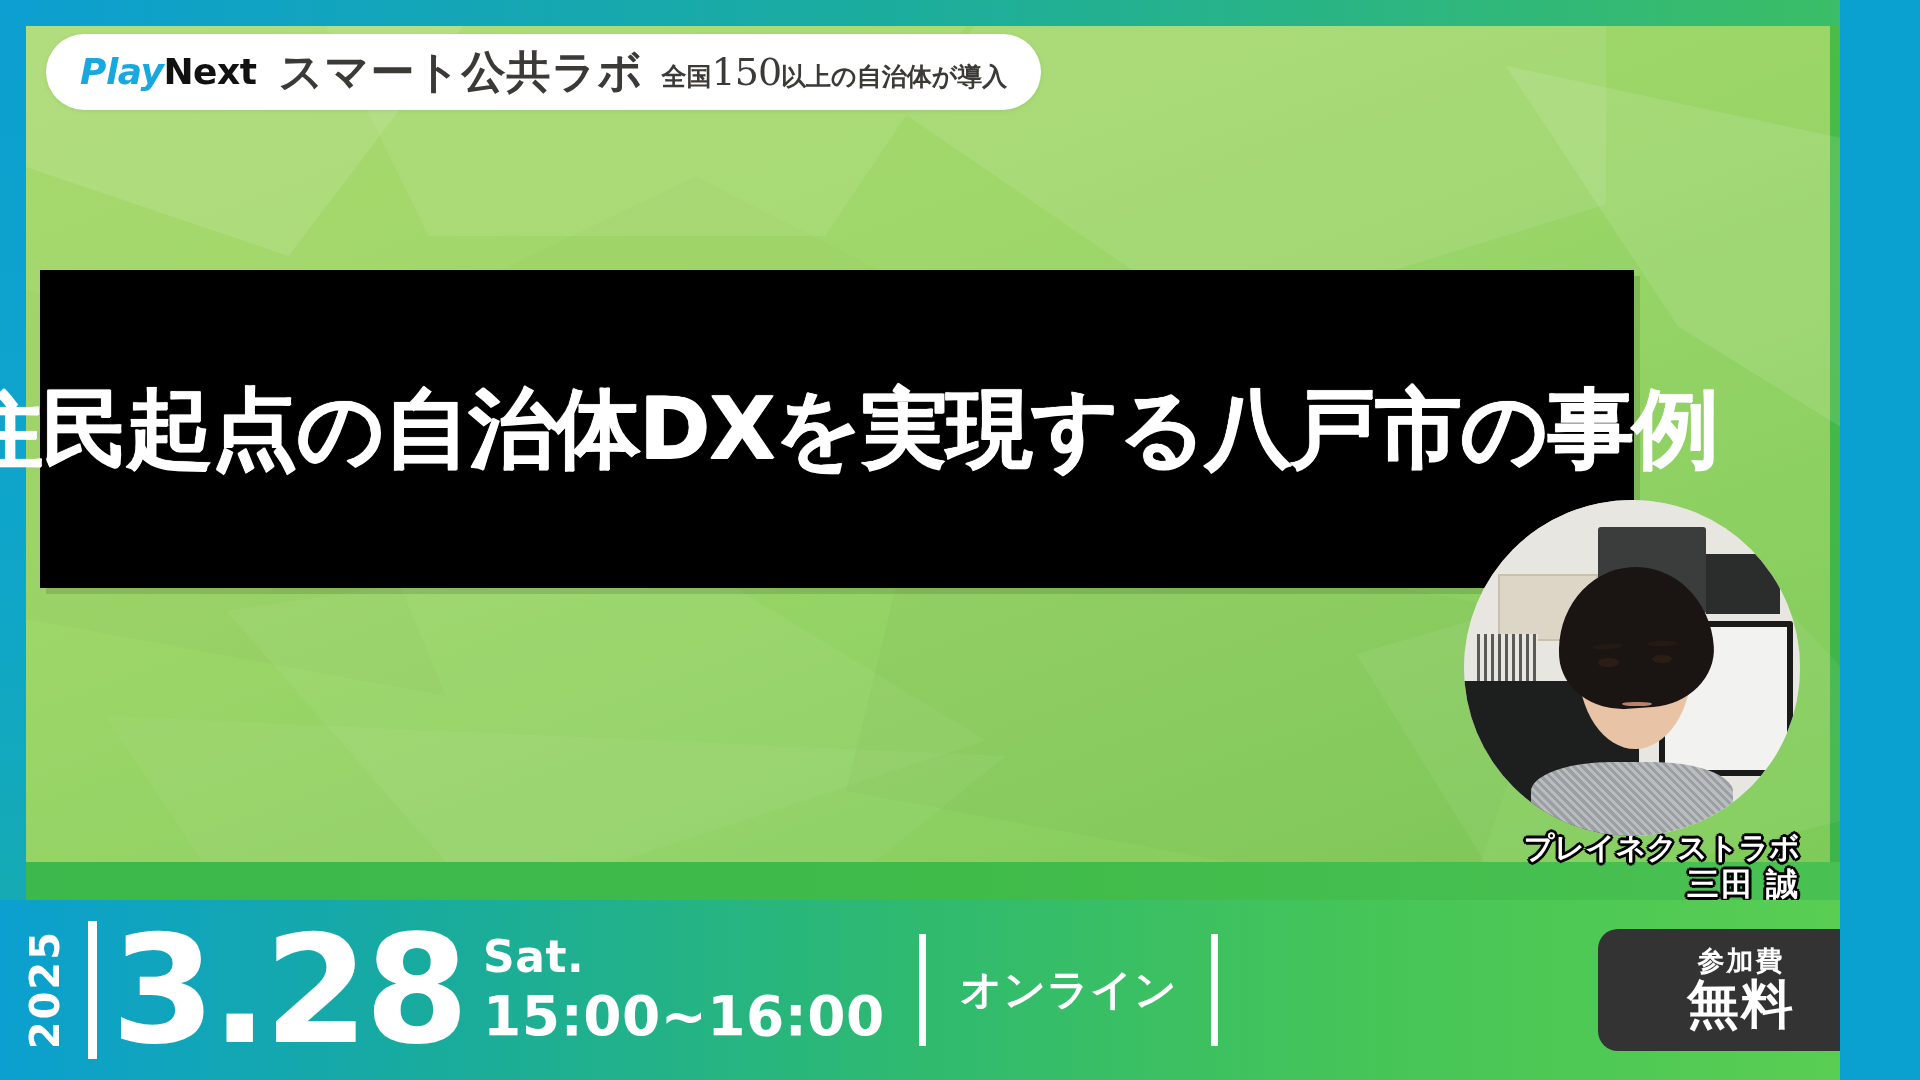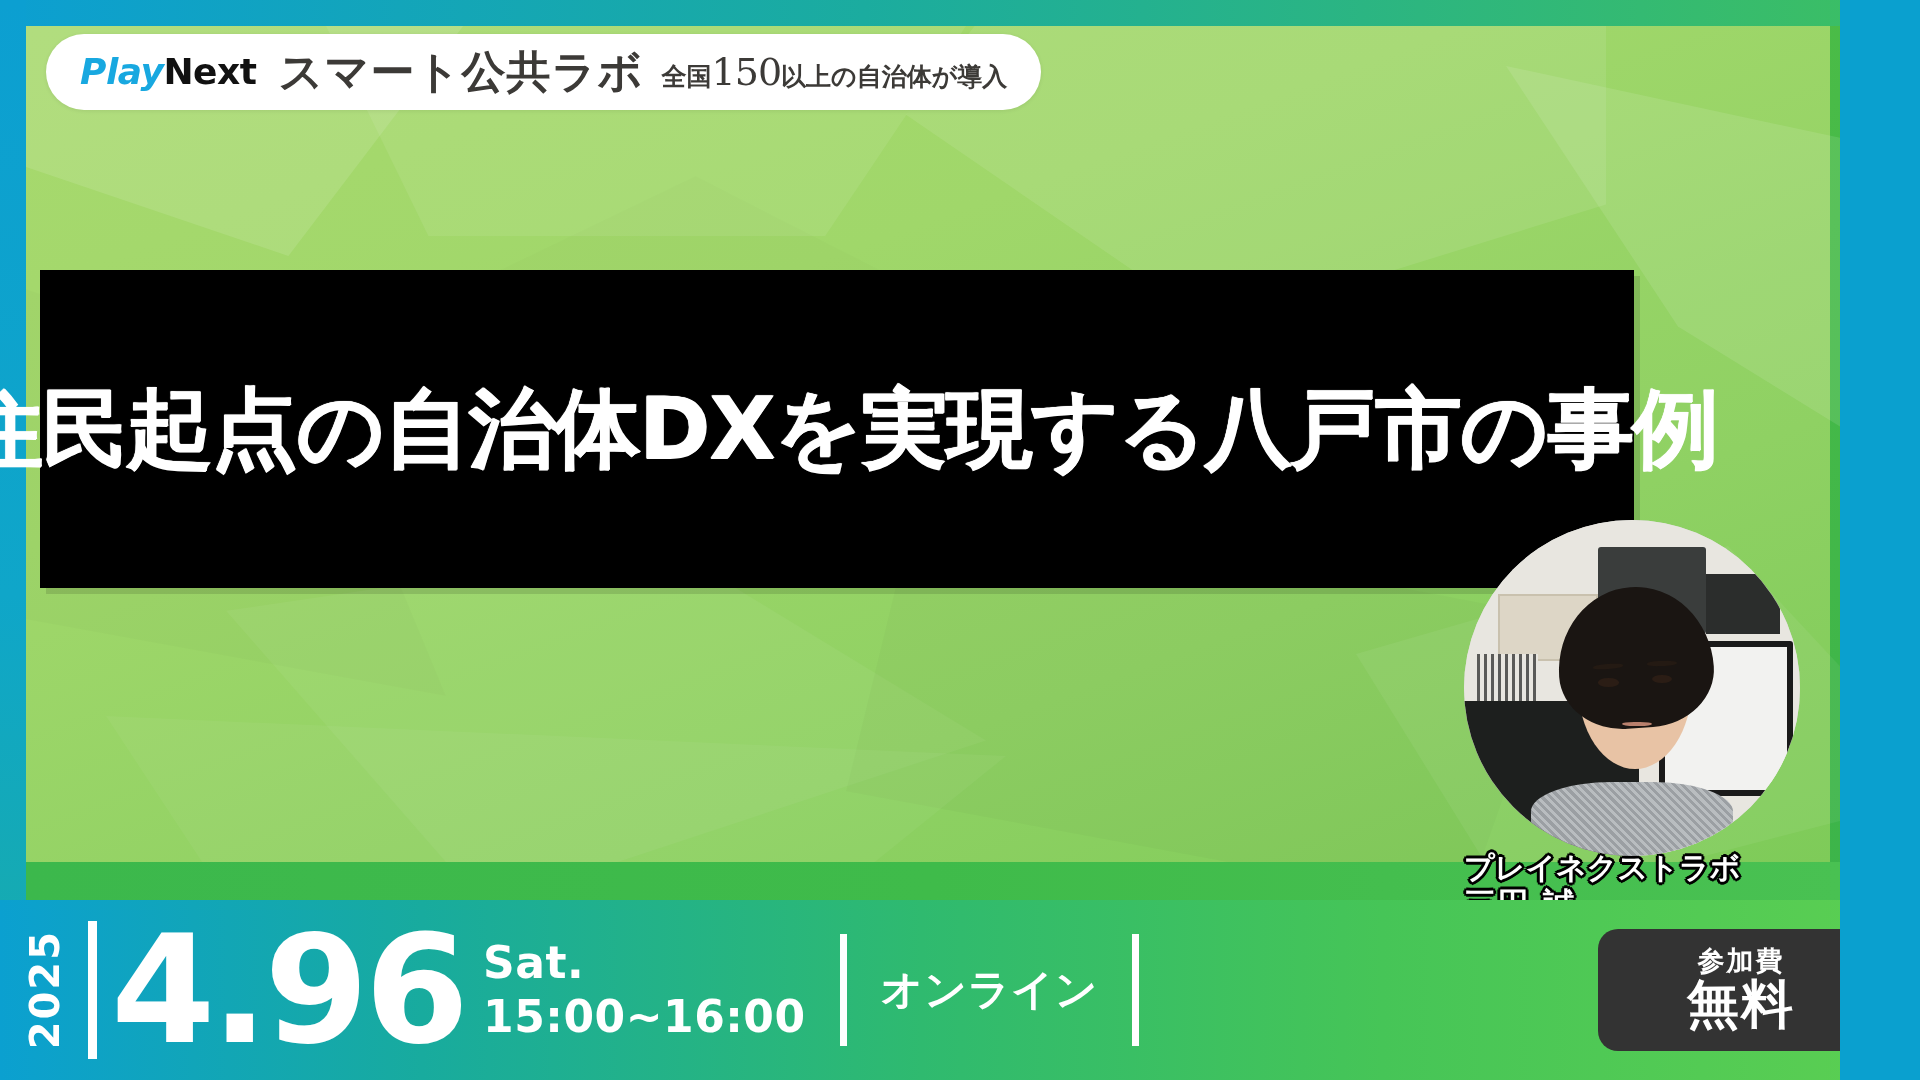--- a/index.html
+++ b/index.html
@@ -86,21 +86,21 @@
     box-shadow:6px 6px 0 rgba(0,0,0,.12);
   }
   .title-text {
     color:#fff; font-size:86px; font-weight:900; letter-spacing:-1px;
     white-space:nowrap; text-align:center;
     font-family:"DejaVu Sans","Liberation Sans",sans-serif;
     text-shadow:0 0 1px #fff, 1px 0 0 #fff, 0 1px 0 #fff;
   }
 
   
-  .speaker { position:absolute; right:40px; top:520px; width:336px; text-align:left; }
+  .speaker { position:absolute; right:40px; top:500px; width:336px; text-align:right; }
   .avatar {
     width:336px; height:336px; border-radius:50%; overflow:hidden; position:relative;
     background:#cfd3cf;
   }
   .avatar .office-wall { position:absolute; inset:0; background:#e8e6e0; }
   .avatar .desk-dark { position:absolute; left:0; top:54%; width:52%; height:46%; background:#1d1f1e; }
   .avatar .monitor { position:absolute; right:2%; top:36%; width:40%; height:46%;
                      background:#f2f2f0; border:6px solid #1a1a1a; border-radius:3px; }
   .avatar .printer { position:absolute; left:40%; top:8%; width:32%; height:26%;
                      background:#3a3d3c; border-radius:3px; }
@@ -143,21 +143,21 @@
   .year { writing-mode:vertical-rl; transform:rotate(180deg);
           font-size:40px; font-weight:900; color:#fff; letter-spacing:2px;
           font-family:"DejaVu Sans","Liberation Sans",sans-serif; margin-right:6px; }
   .vbar { width:9px; height:138px; background:#fff; margin:0 14px; flex:0 0 auto; }
   .vbar.thin { width:7px; height:112px; margin:0 34px; }
   .bigdate { font-size:150px; font-weight:900; color:#fff; line-height:.95;
              letter-spacing:-4px; font-family:"DejaVu Sans","Liberation Sans",sans-serif; }
   .daytime { color:#fff; font-weight:900; line-height:1.22; margin-left:18px;
              font-family:"DejaVu Sans","Liberation Sans",sans-serif; }
   .daytime .d1 { font-size:44px; letter-spacing:.5px; }
-  .daytime .d2 { font-size:44px; letter-spacing:.5px; }
+  .daytime .d2 { font-size:55px; letter-spacing:.5px; }
   .venue { color:#fff; font-weight:900; font-size:42px; line-height:1.25; text-align:left;
            letter-spacing:.5px; }
   .fee-box { margin-left:auto; background:#333; border-radius:20px;
              width:286px; height:122px; display:flex; flex-direction:column;
              align-items:center; justify-content:center; }
   .fee-label { color:#fff; font-size:27px; font-weight:700; line-height:1.1; letter-spacing:2px; }
   .fee-value { color:#fff; font-size:52px; font-weight:900; line-height:1.1; letter-spacing:2px; }
 </style>
 </head>
 <body>
@@ -214,21 +214,21 @@
       <div class="eyeR"></div>
       <div class="mouth"></div>
     </div>
     <div class="speaker-org">プレイネクストラボ</div>
     <div class="speaker-name">三田 誠</div>
   </div>
 
   <div class="bottom">
     <div class="year">2025</div>
     <div class="vbar"></div>
-    <div class="bigdate">4.96</div>
+    <div class="bigdate">3.28</div>
     <div class="daytime">
       <div class="d1">Sat.</div>
       <div class="d2">15:00~16:00</div>
     </div>
     <div class="vbar thin"></div>
     <div class="venue">
       <div>オンライン</div>
     </div>
     <div class="vbar thin"></div>
     <div class="fee-box">

